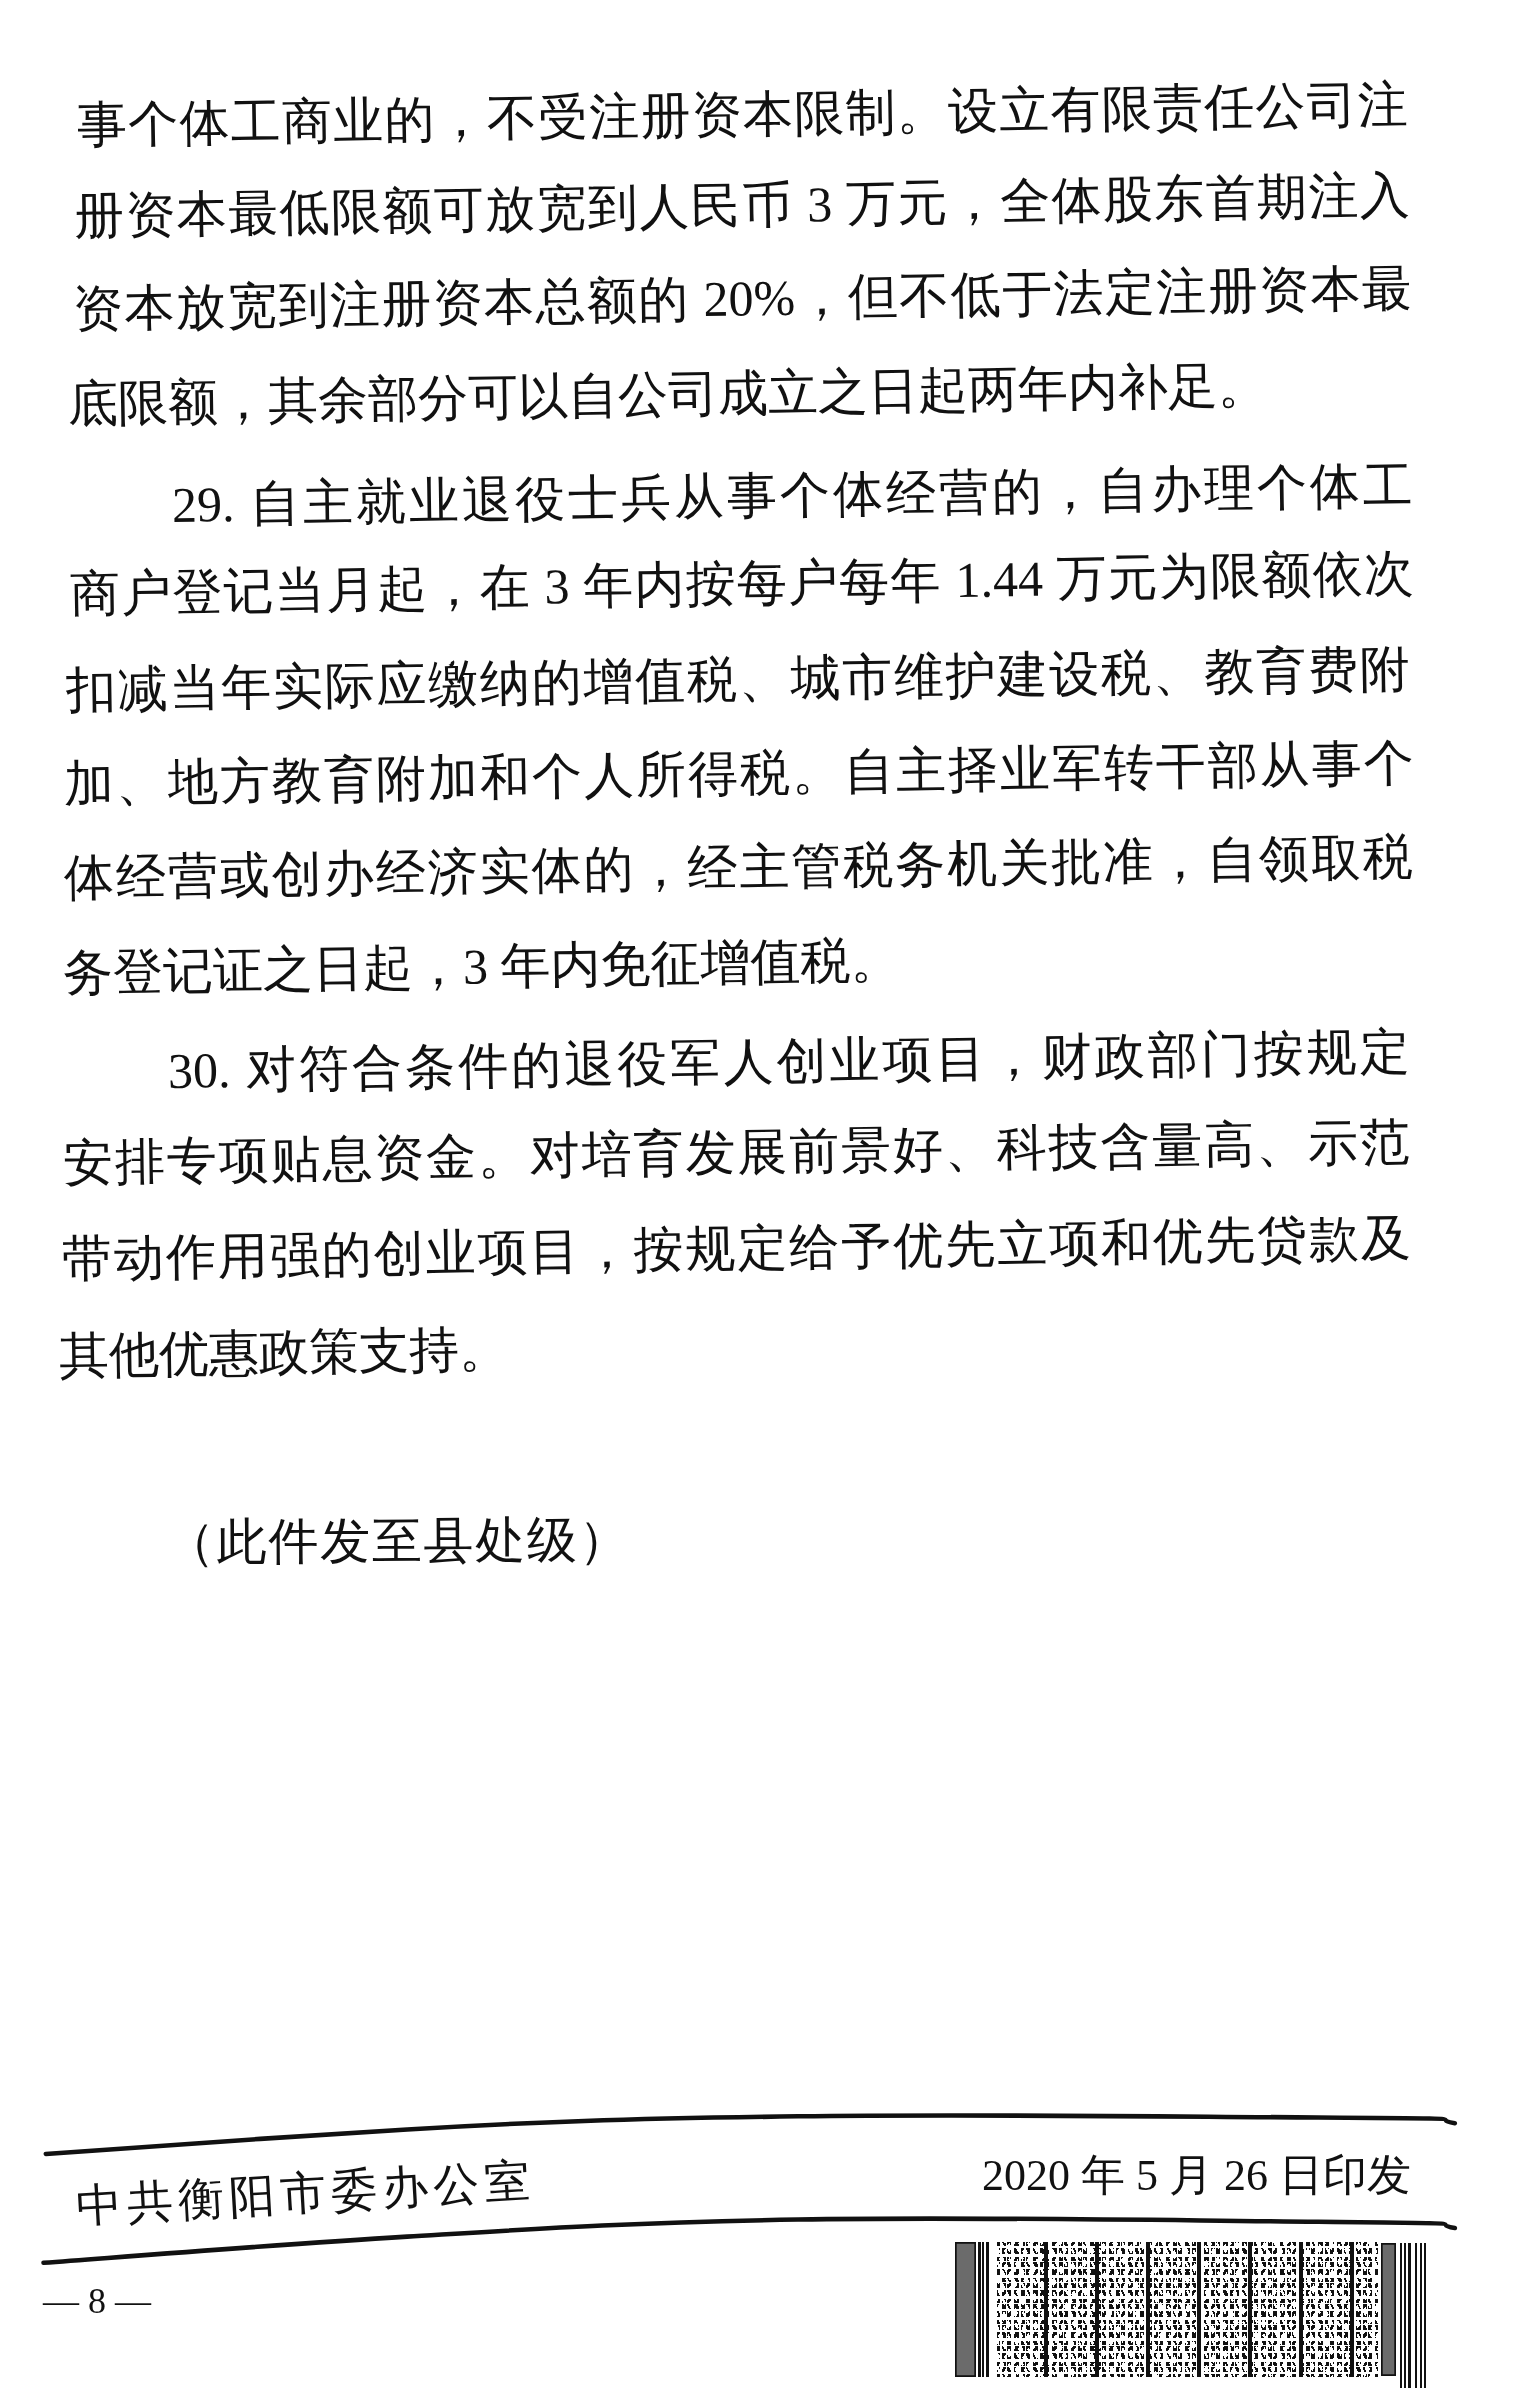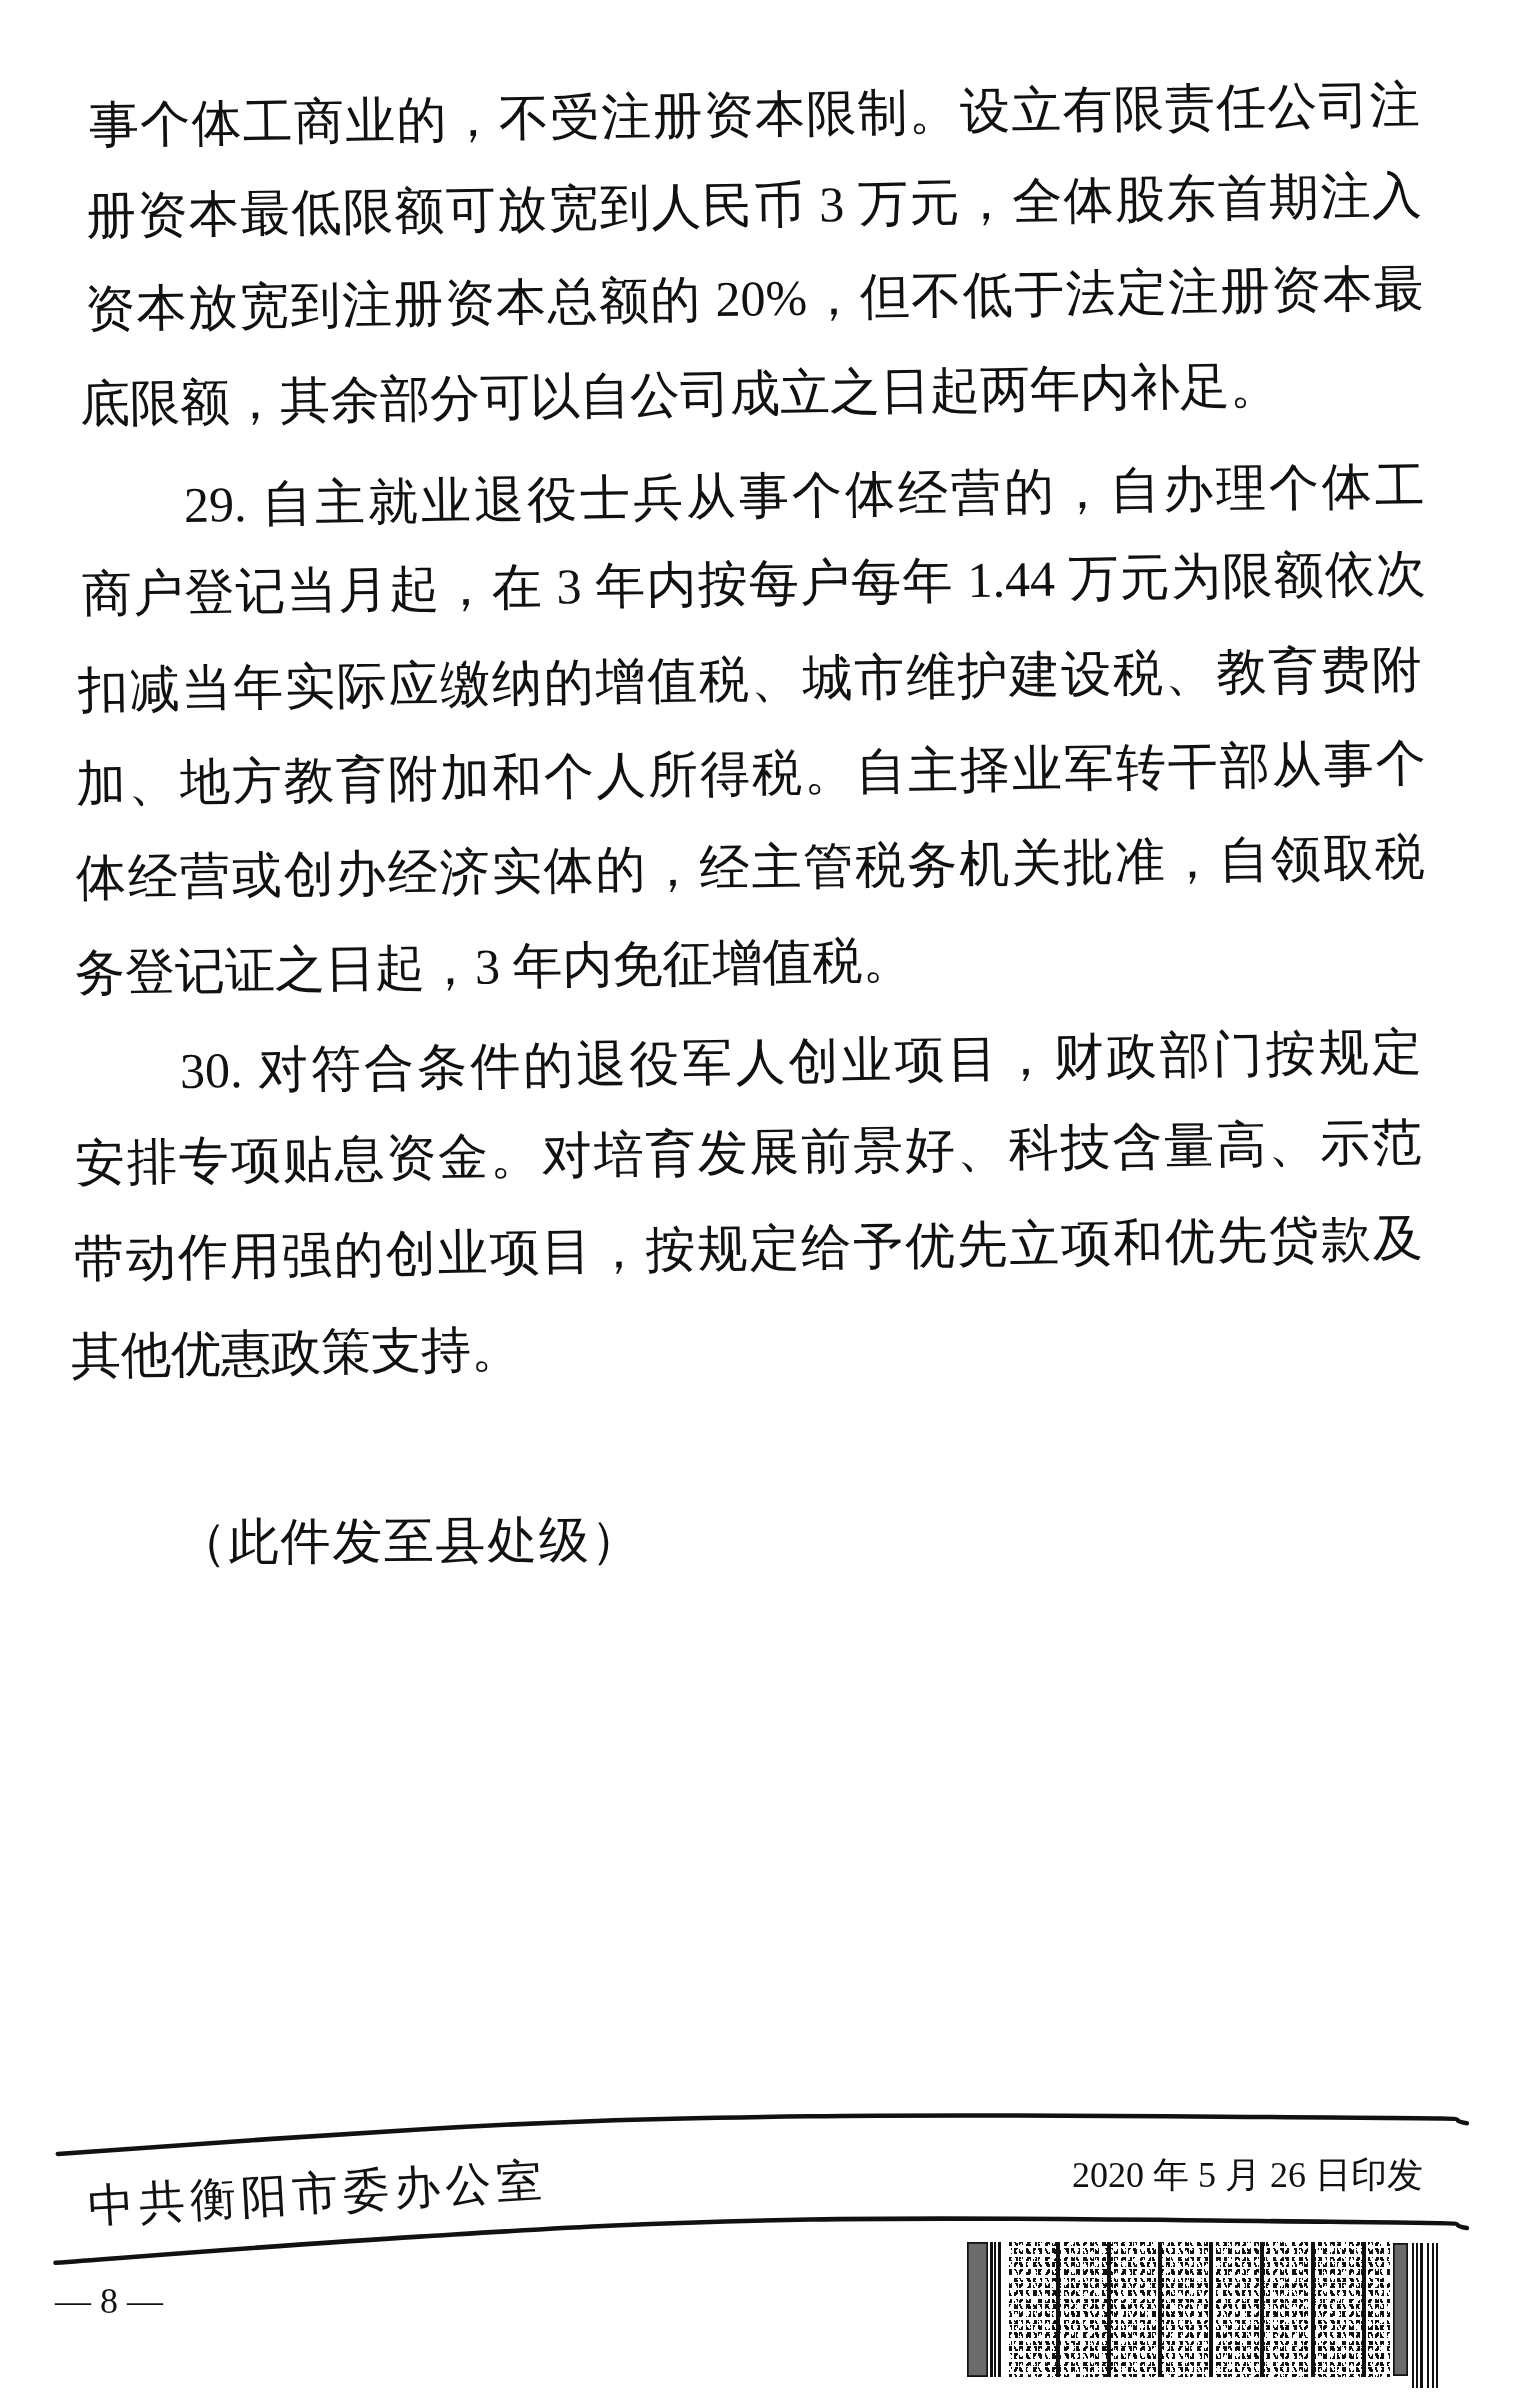--- a/index.html
+++ b/index.html
@@ -1,37 +1,37 @@
 <!DOCTYPE html>
 <html style="font-size:9px"><head>
 <meta charset="utf-8">
 <style>
   html, body { margin:0; padding:0; background:#ffffff; }
   .page {
     position:relative; width:1460px; height:2401px; background:#ffffff; overflow:hidden;
-    color:#111111; font-family:"Liberation Serif", "DejaVu Serif", serif;margin-left:12px;
+    color:#111111; font-family:"Liberation Serif", "DejaVu Serif", serif;
   }
   .line {
     position:absolute; height:57px; line-height:57px; font-size:50px;
     overflow:hidden; transform:rotate(-0.9deg); transform-origin:0 50%;
   }
   .just { text-align:justify; text-align-last:justify; text-justify:inter-character; }
   .left { text-align:left; }
   .note {
     position:absolute; height:57px; line-height:57px; font-size:50px; letter-spacing:1.7px;
     white-space:nowrap; transform:rotate(-0.3deg); transform-origin:0 50%;
   }
   .issuer {
     position:absolute; left:76px; top:2181px; height:51px; line-height:51px;
     font-size:46px; letter-spacing:5.1px; white-space:nowrap;
     transform:rotate(-3.3deg); transform-origin:0 50%;
   }
   .issue-date {
     position:absolute; left:889px; width:522px; top:2150px; height:51px; line-height:51px;
-    font-size:36px; text-align:right; white-space:nowrap;
+    font-size:44px; text-align:right; white-space:nowrap;
   }
   .page-number {
     position:absolute; left:43px; top:2278px; height:46px; line-height:46px;
     font-size:36px; letter-spacing:9px; white-space:nowrap;
   }
   .rules { position:absolute; left:0; top:2081px; }
   .bc { position:absolute; }
   .bc-thick { background:#6b6b6b; box-shadow: inset 0 0 0 1.7px #111; }
   .bc-thin { background:#111; }
   .bc-data {

